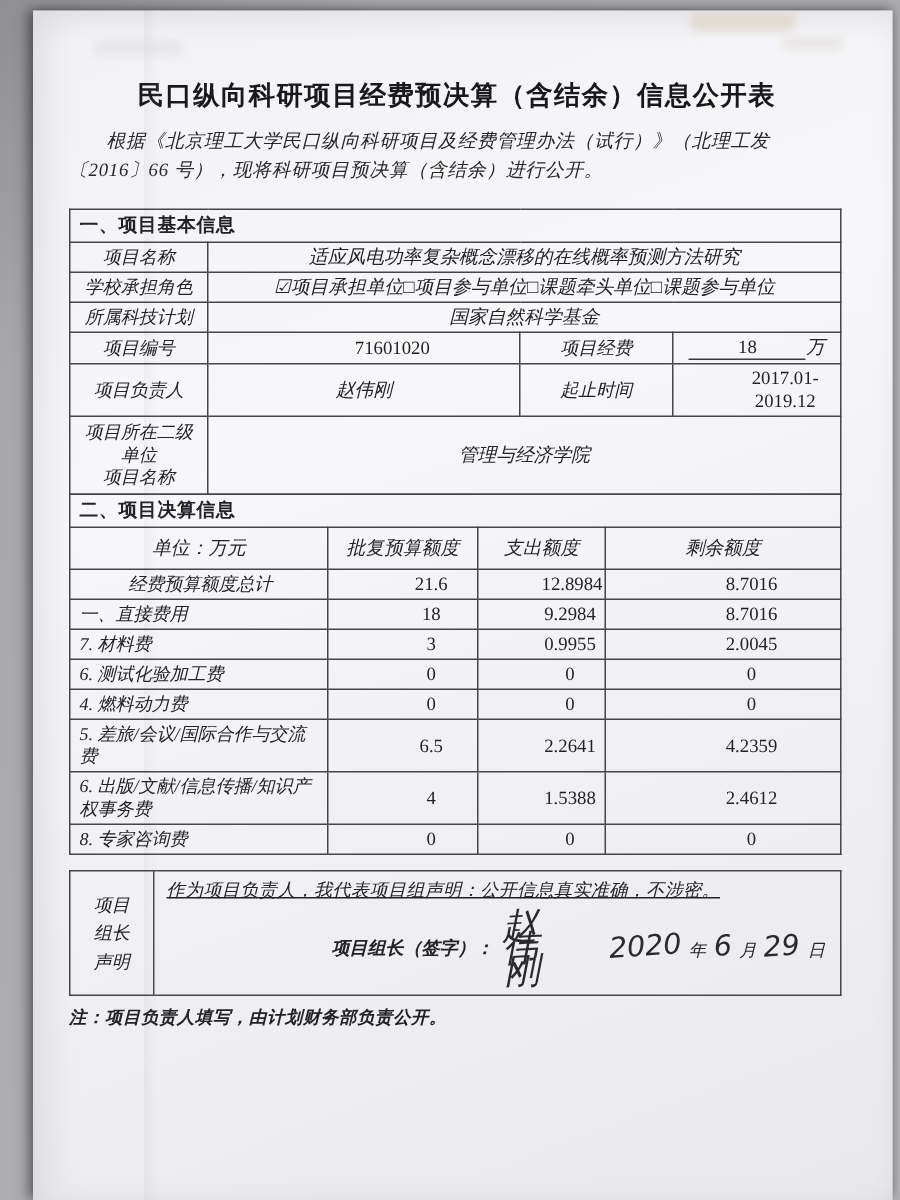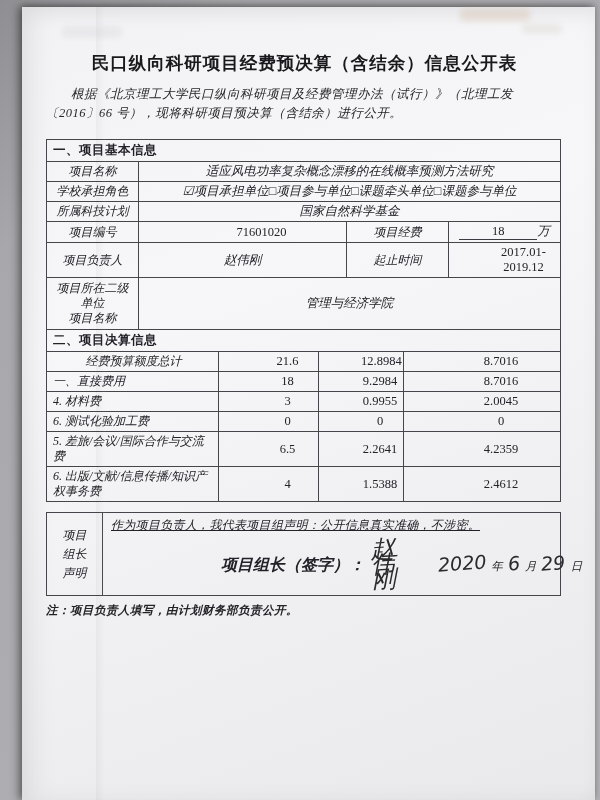--- a/index.html
+++ b/index.html
@@ -81,21 +81,21 @@
   .tbl-sec2 { margin-top: -1px; }
   .tbl-sec2 .colhead td { padding: 6px 4px; font-style: italic; font-size: 12.5px; }
   .tbl-sec2 td.rowlabel { text-align: left; font-style: italic; padding-left: 6px; }
   .tbl-sec2 td.rowlabel.centered { text-align: center; }
 
   .tbl-decl { margin-top: 10px; }
   .tbl-decl .side { font-style: italic; line-height: 19px; padding: 4px 2px; }
   .decl-cell { text-align: left; padding: 5px 8px 8px 8px; }
   .decl-statement { font-style: italic; font-size: 12px; letter-spacing: 0.3px; text-decoration: underline; }
   .sign-row { margin-top: 9px; display: flex; align-items: center; }
-  .sign-label { font-style: italic; font-weight: bold; font-size: 16px; margin-left: 110px; white-space: nowrap; }
+  .sign-label { font-style: italic; font-weight: bold; font-size: 12px; margin-left: 110px; white-space: nowrap; }
   .handwrite {
     font-family: "DejaVu Sans", sans-serif;
     font-style: italic;
     color: #2a2a2e;
   }
   .signature { font-size: 24px; transform: rotate(-3deg); margin-left: 6px; letter-spacing: 2px; }
   .date-group { display: flex; align-items: baseline; margin-left: 38px; white-space: nowrap; }
   .date-num { font-size: 19px; transform: rotate(-4deg); margin: 0 3px; }
   .date-char { font-style: italic; font-size: 11.5px; margin: 0 2px; }
 
@@ -171,55 +171,73 @@
     <colgroup>
         <col style="width:172px">
         <col style="width:100px">
         <col style="width:85px">
         <col style="width:157px">
       </colgroup>
     <tbody>
         <tr class="sec-head">
       <td colspan="4">二、项目决算信息</td>
     </tr>
+    <tr class="colhead">
+      <td>单位：万元</td>
+      <td>批复预算额度</td>
+      <td>支出额度</td>
+      <td>剩余额度</td>
+    </tr>
     <tr>
       <td class="rowlabel centered">经费预算额度总计</td>
       <td class="num">21.6</td>
       <td class="num">12.8984</td>
       <td class="num">8.7016</td>
     </tr>
     <tr>
       <td class="rowlabel">一、直接费用</td>
       <td class="num">18</td>
       <td class="num">9.2984</td>
       <td class="num">8.7016</td>
     </tr>
     <tr>
-      <td class="rowlabel">4. 材料费</td>
+      <td class="rowlabel">7. 材料费</td>
       <td class="num">3</td>
       <td class="num">0.9955</td>
       <td class="num">2.0045</td>
     </tr>
     <tr>
       <td class="rowlabel">6. 测试化验加工费</td>
+      <td class="num">0</td>
+      <td class="num">0</td>
+      <td class="num">0</td>
+    </tr>
+    <tr>
+      <td class="rowlabel">4. 燃料动力费</td>
       <td class="num">0</td>
       <td class="num">0</td>
       <td class="num">0</td>
     </tr>
     <tr>
       <td class="rowlabel">5. 差旅/会议/国际合作与交流费</td>
       <td class="num">6.5</td>
       <td class="num">2.2641</td>
       <td class="num">4.2359</td>
     </tr>
     <tr>
       <td class="rowlabel">6. 出版/文献/信息传播/知识产权事务费</td>
       <td class="num">4</td>
       <td class="num">1.5388</td>
       <td class="num">2.4612</td>
+    </tr>
+    <tr>
+      <td class="rowlabel">8. 专家咨询费</td>
+      <td class="num">0</td>
+      <td class="num">0</td>
+      <td class="num">0</td>
     </tr>
   </tbody>
     </table>
 
   <table class="tbl-decl">
     <colgroup>
         <col style="width:56px">
         <col style="width:458px">
       </colgroup>
     <tbody>

